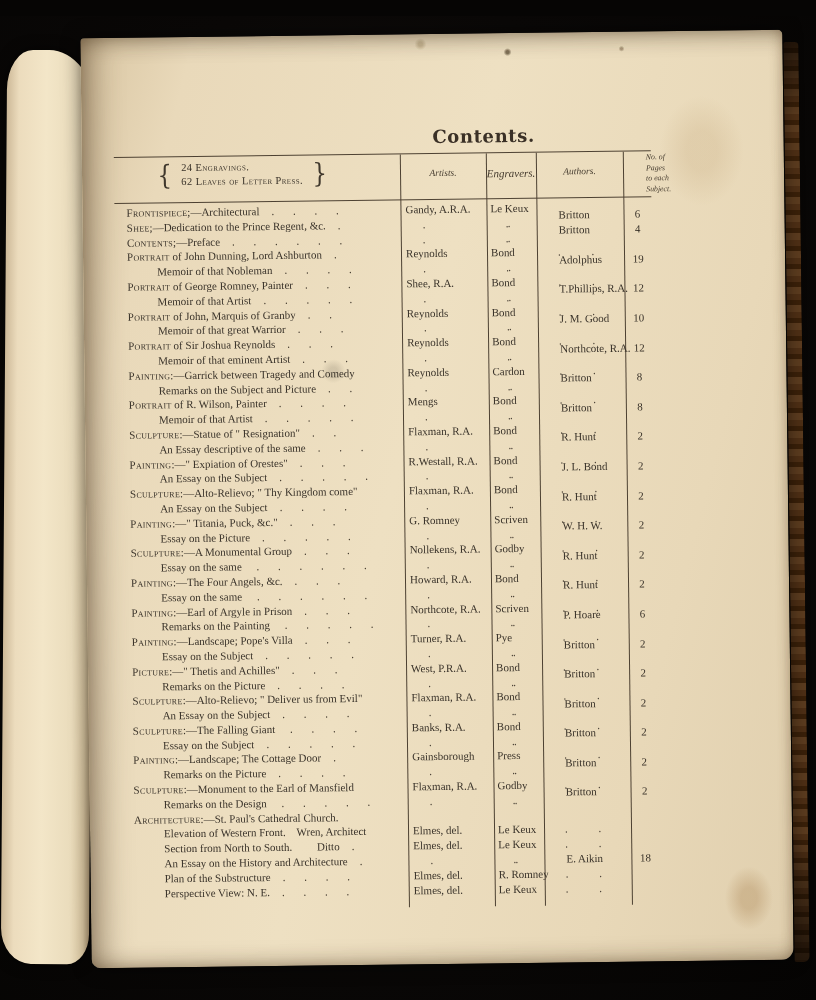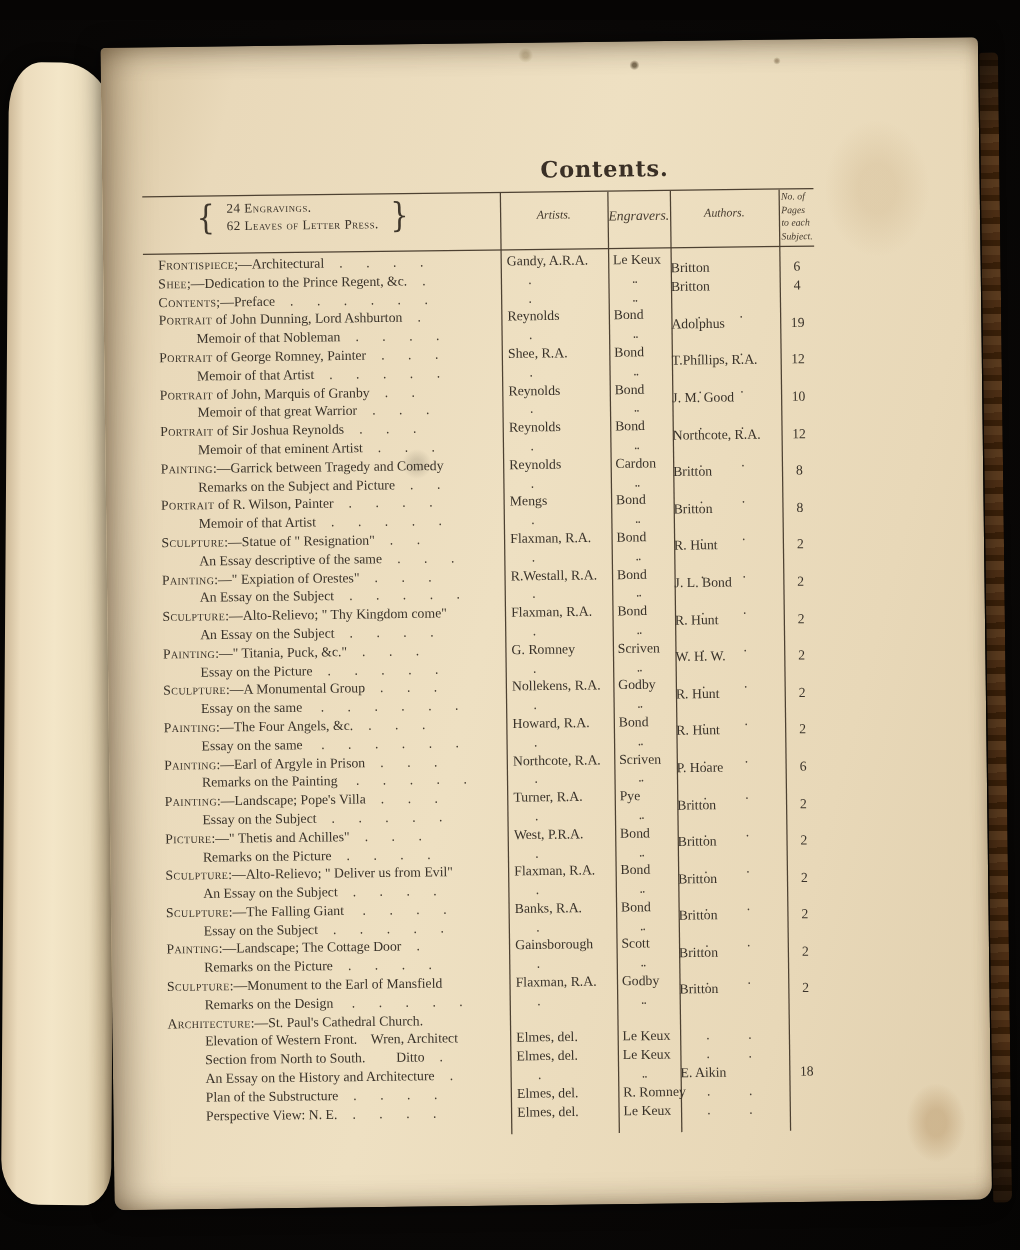--- a/index.html
+++ b/index.html
@@ -47,33 +47,33 @@
   .thead{position:absolute;left:0;top:0;width:537px;height:46px;}
   .hcol1{position:absolute;left:42px;top:5px;display:flex;align-items:center;}
   .brace{font-family:"DejaVu Serif", serif;font-size:27px;font-weight:400;color:#3f372c;
     transform:scaleX(.85);line-height:1;}
   .hlines{margin:0 8px;font-variant:small-caps;letter-spacing:.4px;font-size:10.5px;line-height:13.5px;color:#3a332a;}
   .hital{position:absolute;top:15px;font-style:italic;font-size:9.5px;text-align:center;color:#463c2f;}
   .hartists{left:286px;width:86px;}
   .hengravers{left:372px;width:50px;font-size:11px;}
   .hauthors{left:422px;width:87px;}
   .hpages{position:absolute;left:511px;top:2px;width:26px;font-style:italic;font-size:7.8px;
-    line-height:10.5px;white-space:pre-line;color:#463c2f;}
+    line-height:10.5px;white-space:pre-line;color:#463c2f;padding-left:21px;}
   
   .rows{position:absolute;left:0;top:49px;width:537px;}
   .row{position:relative;height:14.8px;line-height:14.6px;}
   .cell{position:absolute;top:0;height:100%;white-space:pre;overflow:visible;}
   .desc{left:0;width:286px;padding-left:12px;box-sizing:border-box;}
   .desc.ind{padding-left:42px;}
   .lead{font-variant:small-caps;letter-spacing:.3px;}
   .rest{white-space:pre;}
   .leader{padding-left:12px;word-spacing:16px;color:#443b2f;}
   .artist{left:286px;width:110px;padding-left:5px;box-sizing:border-box;}
   .engraver{left:372px;width:50px;padding-left:4px;box-sizing:border-box;}
-  .author{left:422px;width:87px;padding-left:0;box-sizing:border-box;}
+  .author{left:422px;width:87px;padding-left:22px;box-sizing:border-box;}
   .pages{left:509px;width:28px;text-align:center;}
   .artist.dotted{padding-left:22px;word-spacing:24px;color:#4a4136;}
   .engraver.dotted{padding-left:21px;color:#4a4136;}
   .author.dotted{padding-left:21px;word-spacing:28px;color:#4a4136;}
   .up{position:relative;top:-7.4px;display:inline-block;}
 </style>
 </head>
 <body>
 
 <div class="scene">
@@ -361,21 +361,21 @@
           <div class="row">
             <span class="cell desc ind"><span class="rest">Essay on the Subject</span><span class="leader">. . . . .</span></span>
             <span class="cell artist dotted">.   .</span>
             <span class="cell engraver dotted">.</span>
             <span class="cell author"><span class="up">Britton</span></span>
             <span class="cell pages"><span class="up">2</span></span>
           </div>
           <div class="row">
             <span class="cell desc"><span class="lead">Painting</span><span class="rest">:—Landscape; The Cottage Door</span><span class="leader">.</span></span>
             <span class="cell artist">Gainsborough</span>
-            <span class="cell engraver">Scott</span>
+            <span class="cell engraver">Press</span>
             <span class="cell author dotted"><span>. .</span></span>
             <span class="cell pages"></span>
           </div>
           <div class="row">
             <span class="cell desc ind"><span class="rest">Remarks on the Picture</span><span class="leader">. . . .</span></span>
             <span class="cell artist dotted">.   .</span>
             <span class="cell engraver dotted">.</span>
             <span class="cell author"><span class="up">Britton</span></span>
             <span class="cell pages"><span class="up">2</span></span>
           </div>

